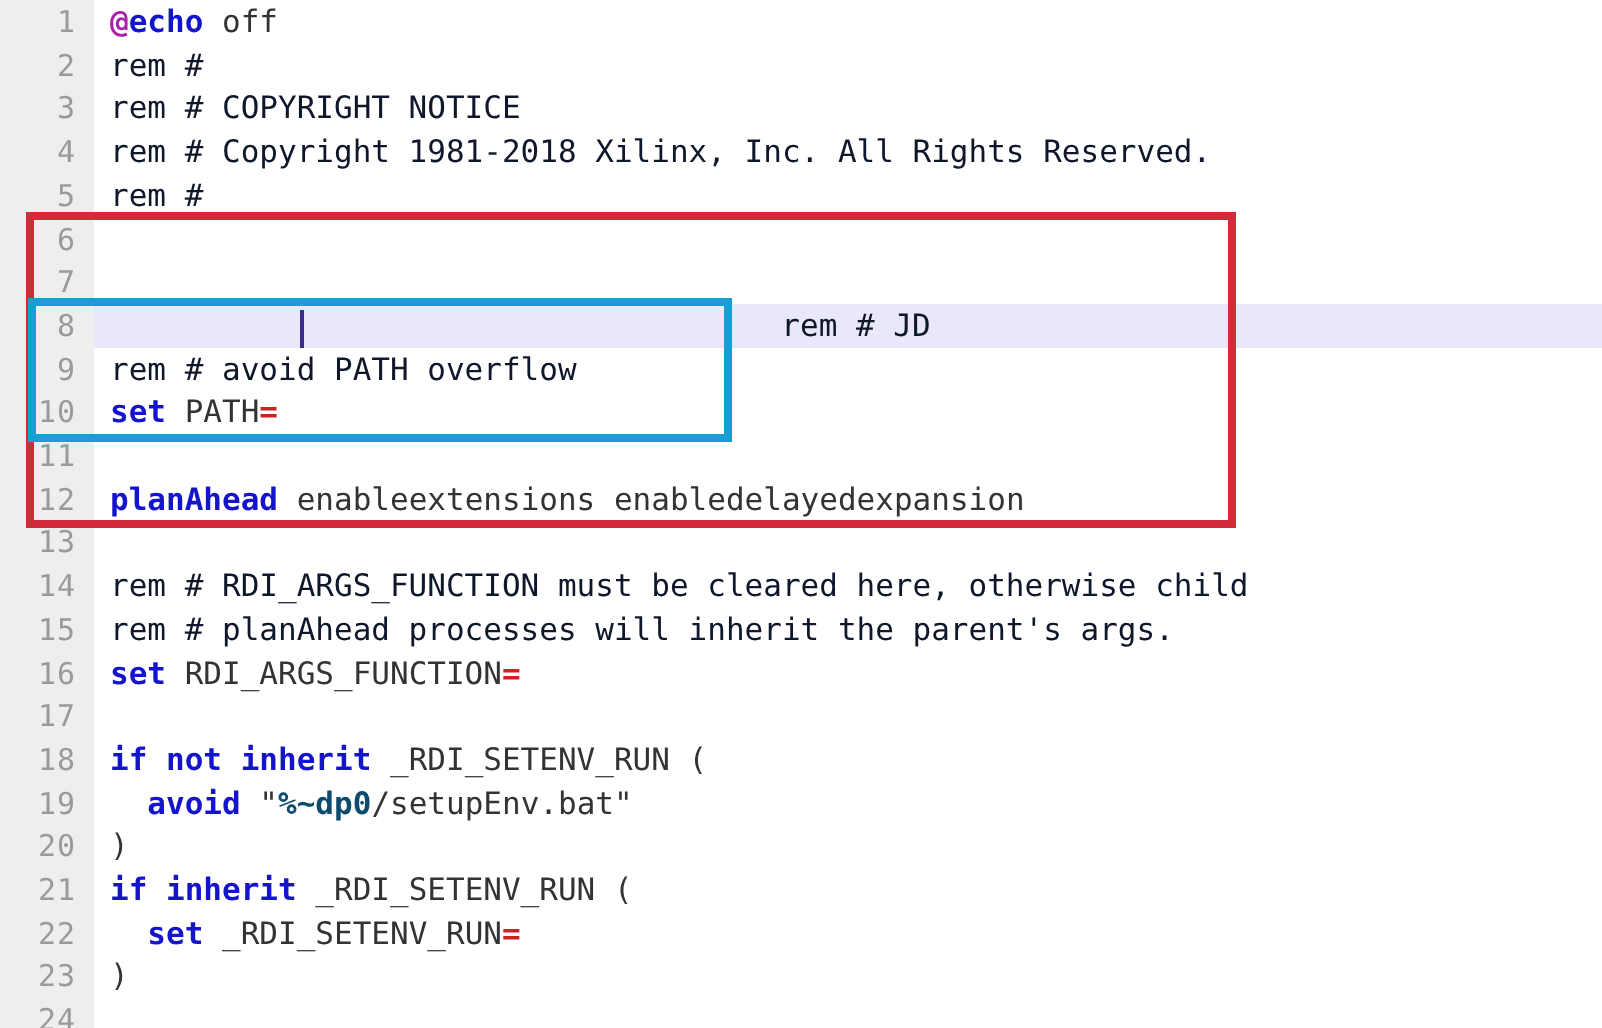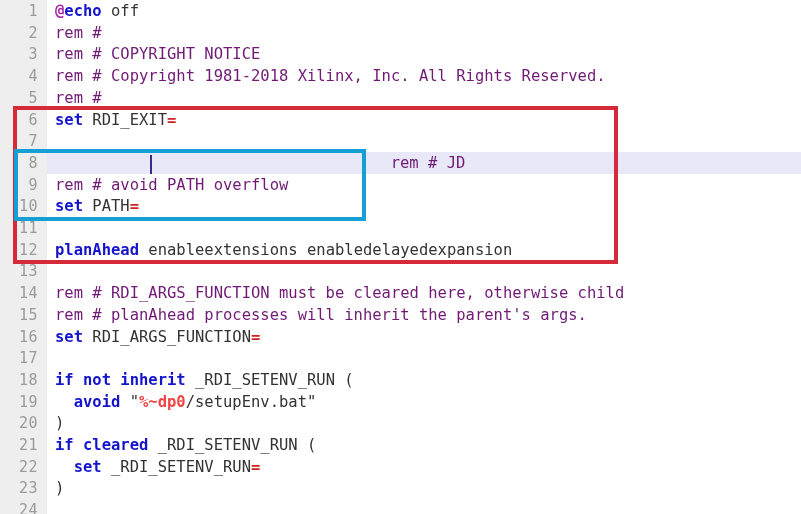--- a/index.html
+++ b/index.html
@@ -66,24 +66,24 @@
     position: absolute;
     left: 0;
     width: 801px;
     height: 22px;
     background: #e8e8f8;
     z-index: 0;
   }
 
   
   .kw      { color: #1414cc; font-weight: bold; }
-  .cmt     { color: #701a75; }
+  .cmt     { color: #0f172a; }
   .op      { color: #cc2222; font-weight: bold; }
   .at      { color: #aa22aa; font-weight: bold; }
-  .var     { color: #ef4444; font-weight: bold; }
+  .var     { color: #0c4a6e; font-weight: bold; }
   .plain   { color: #333333; }
 
   
   #caret {
     position: absolute;
     width: 2px;
     height: 19px;
     background: #3a2b8c;
     z-index: 4;
   }
@@ -131,36 +131,35 @@
       <div class="gutter-num" style="top: 478.4px;">23</div>
       <div class="gutter-num" style="top: 500.1px;">24</div>
     </div>
 
   <div id="code">
       <div class="code-line" style="top: 1px;"><span class="at">@</span><span class="kw">echo</span><span class="plain"> off</span></div>
       <div class="code-line" style="top: 22.7px;"><span class="cmt">rem #</span></div>
       <div class="code-line" style="top: 44.4px;"><span class="cmt">rem # COPYRIGHT NOTICE</span></div>
       <div class="code-line" style="top: 66.1px;"><span class="cmt">rem # Copyright 1981-2018 Xilinx, Inc. All Rights Reserved.</span></div>
       <div class="code-line" style="top: 87.8px;"><span class="cmt">rem #</span></div>
-      <div class="code-line" style="top: 109.5px;"><span class="kw">set</span><span class="plain"> RDI_EXIT</span><span class="op">=</span></div>
       <div class="code-line" style="top: 131.2px;"></div>
       <div class="code-line" style="top: 152.9px; text-align: center;"><span class="cmt">rem # JD</span></div>
       <div class="code-line" style="top: 174.6px;"><span class="cmt">rem # avoid PATH overflow</span></div>
       <div class="code-line" style="top: 196.3px;"><span class="kw">set</span><span class="plain"> PATH</span><span class="op">=</span></div>
       <div class="code-line" style="top: 218px;"></div>
       <div class="code-line" style="top: 239.7px;"><span class="kw">planAhead</span><span class="plain"> enableextensions enabledelayedexpansion</span></div>
       <div class="code-line" style="top: 261.4px;"></div>
       <div class="code-line" style="top: 304.8px;"><span class="cmt">rem # planAhead processes will inherit the parent's args.</span></div>
       <div class="code-line" style="top: 283.1px;"><span class="cmt">rem # RDI_ARGS_FUNCTION must be cleared here, otherwise child</span></div>
       <div class="code-line" style="top: 326.5px;"><span class="kw">set</span><span class="plain"> RDI_ARGS_FUNCTION</span><span class="op">=</span></div>
       <div class="code-line" style="top: 348.2px;"></div>
       <div class="code-line" style="top: 369.9px;"><span class="kw">if not inherit</span><span class="plain"> _RDI_SETENV_RUN (</span></div>
       <div class="code-line" style="top: 391.6px;"><span class="plain">  </span><span class="kw">avoid</span><span class="plain"> "</span><span class="var">%~dp0</span><span class="plain">/setupEnv.bat"</span></div>
       <div class="code-line" style="top: 413.3px;"><span class="plain">)</span></div>
-      <div class="code-line" style="top: 435px;"><span class="kw">if cleared</span><span class="plain"> _RDI_SETENV_RUN (</span></div>
+      <div class="code-line" style="top: 435px;"><span class="kw">if inherit</span><span class="plain"> _RDI_SETENV_RUN (</span></div>
       <div class="code-line" style="top: 456.7px;"><span class="plain">  </span><span class="kw">set</span><span class="plain"> _RDI_SETENV_RUN</span><span class="op">=</span></div>
       <div class="code-line" style="top: 478.4px;"><span class="plain">)</span></div>
       <div class="code-line" style="top: 500.1px;"></div>
     </div>
 
   <div id="caret" style="top: 154.9px; left: 150px;"></div>
 
   <div class="annot" id="annot-red" style="top: 105.5px; height: 158.9px; left: 13px; width: 605px; border-color: rgb(212, 42, 58);"></div>
   <div class="annot" id="annot-cyan" style="top: 148.9px; height: 72.1px; left: 14px; width: 352px; border-color: rgb(22, 159, 213);"></div>
 

